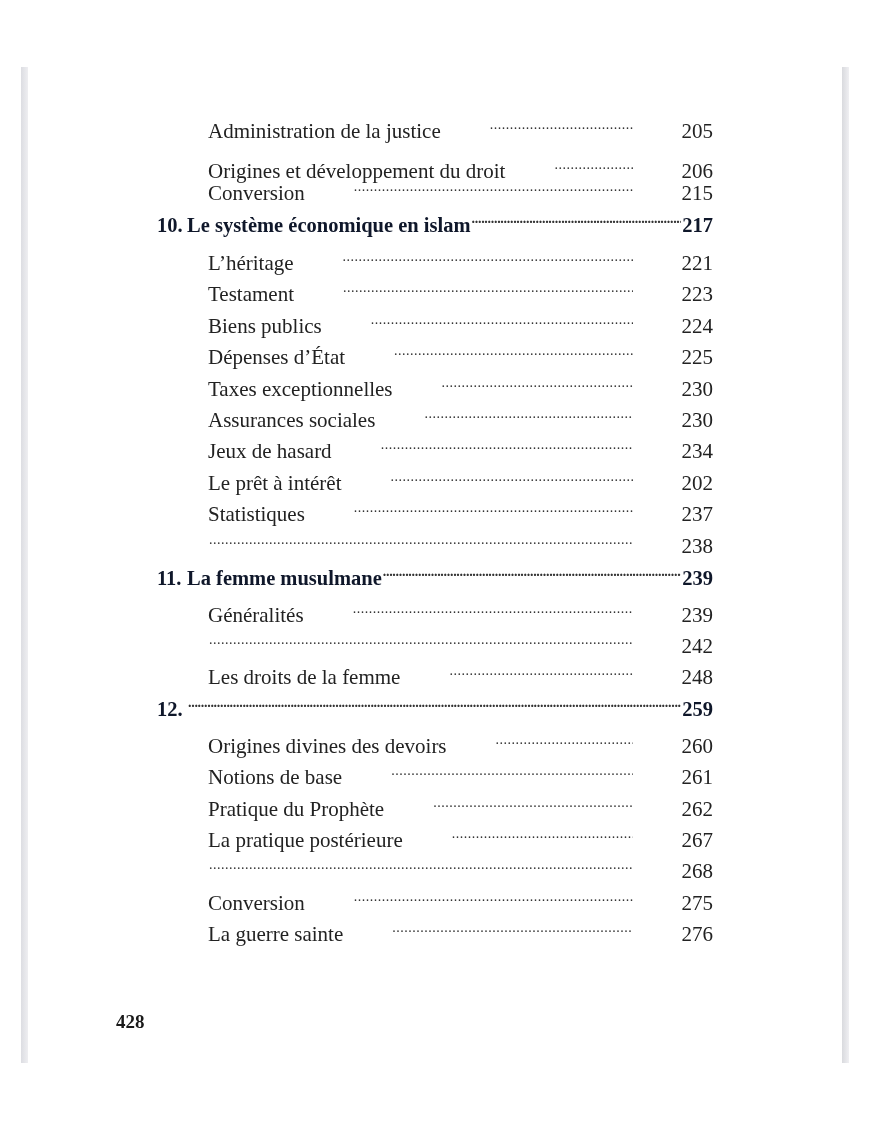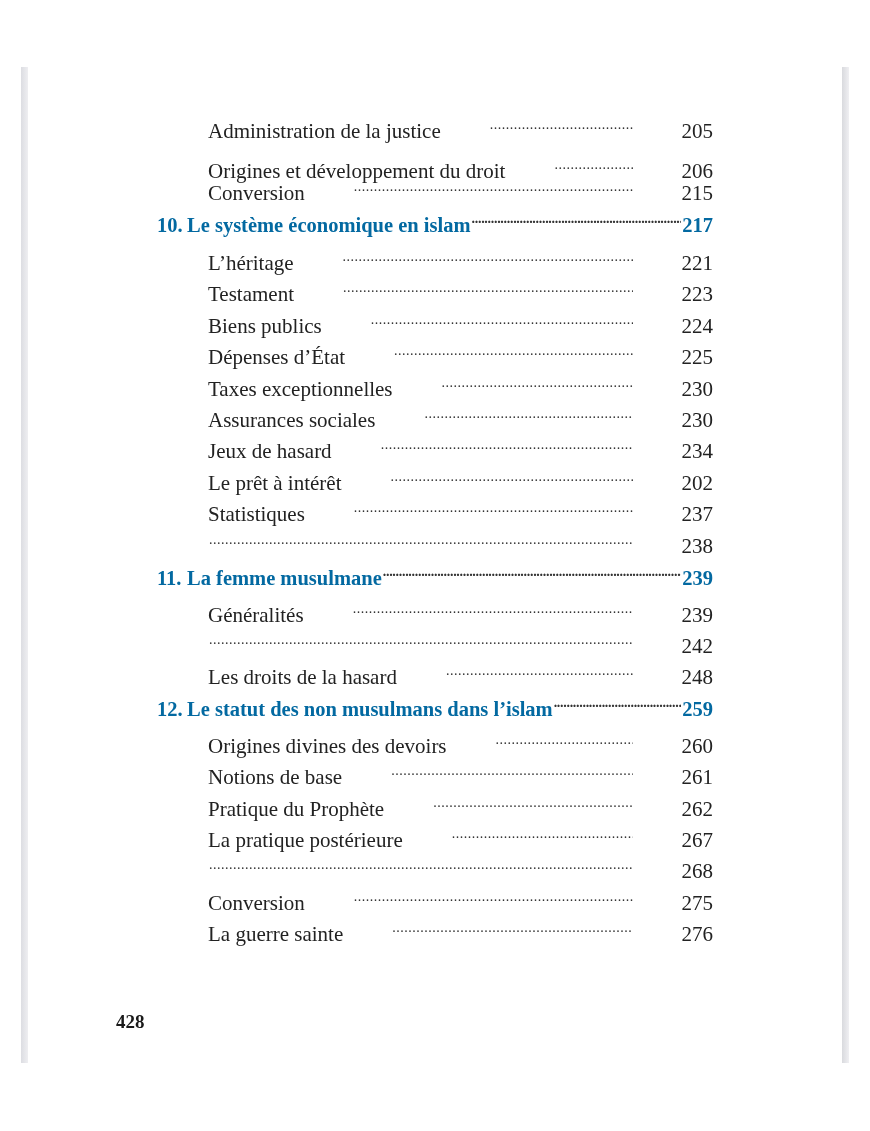--- a/index.html
+++ b/index.html
@@ -43,21 +43,21 @@
     .row.sub {
       left: 208px;
       width: 505px;
       gap: 48px;
     }
     .row.chap {
       left: 157px;
       width: 556px;
       font-weight: bold;
       font-size: 20.5px;
-      color: #0369a1;
+      color: #0f172a;
     }
     .row .num {
       display: inline-block;
       width: 30px;
       flex: none;
     }
     .row .title {
       flex: none;
     }
     .row .leader {
@@ -185,28 +185,27 @@
   <div class="row sub" style="top:484px">
     <span class="title">Généralités</span>
     <span class="leader"></span>
     <span class="page">239</span>
   </div>
   <div class="row sub" style="top:515px">
     <span class="leader"></span>
     <span class="page">242</span>
   </div>
   <div class="row sub" style="top:546px">
-    <span class="title">Les droits de la hasard</span>
+    <span class="title">Les droits de la femme</span>
     <span class="leader"></span>
     <span class="page">248</span>
   </div>
 
   <div class="row chap" style="top:578px">
     <span class="num">12.</span>
-    <span class="title">Le statut des non musulmans dans l’islam</span>
     <span class="leader"></span>
     <span class="page">259</span>
   </div>
 
   <div class="row sub" style="top:615px">
     <span class="title">Origines divines des devoirs</span>
     <span class="leader"></span>
     <span class="page">260</span>
   </div>
   <div class="row sub" style="top:646px">

